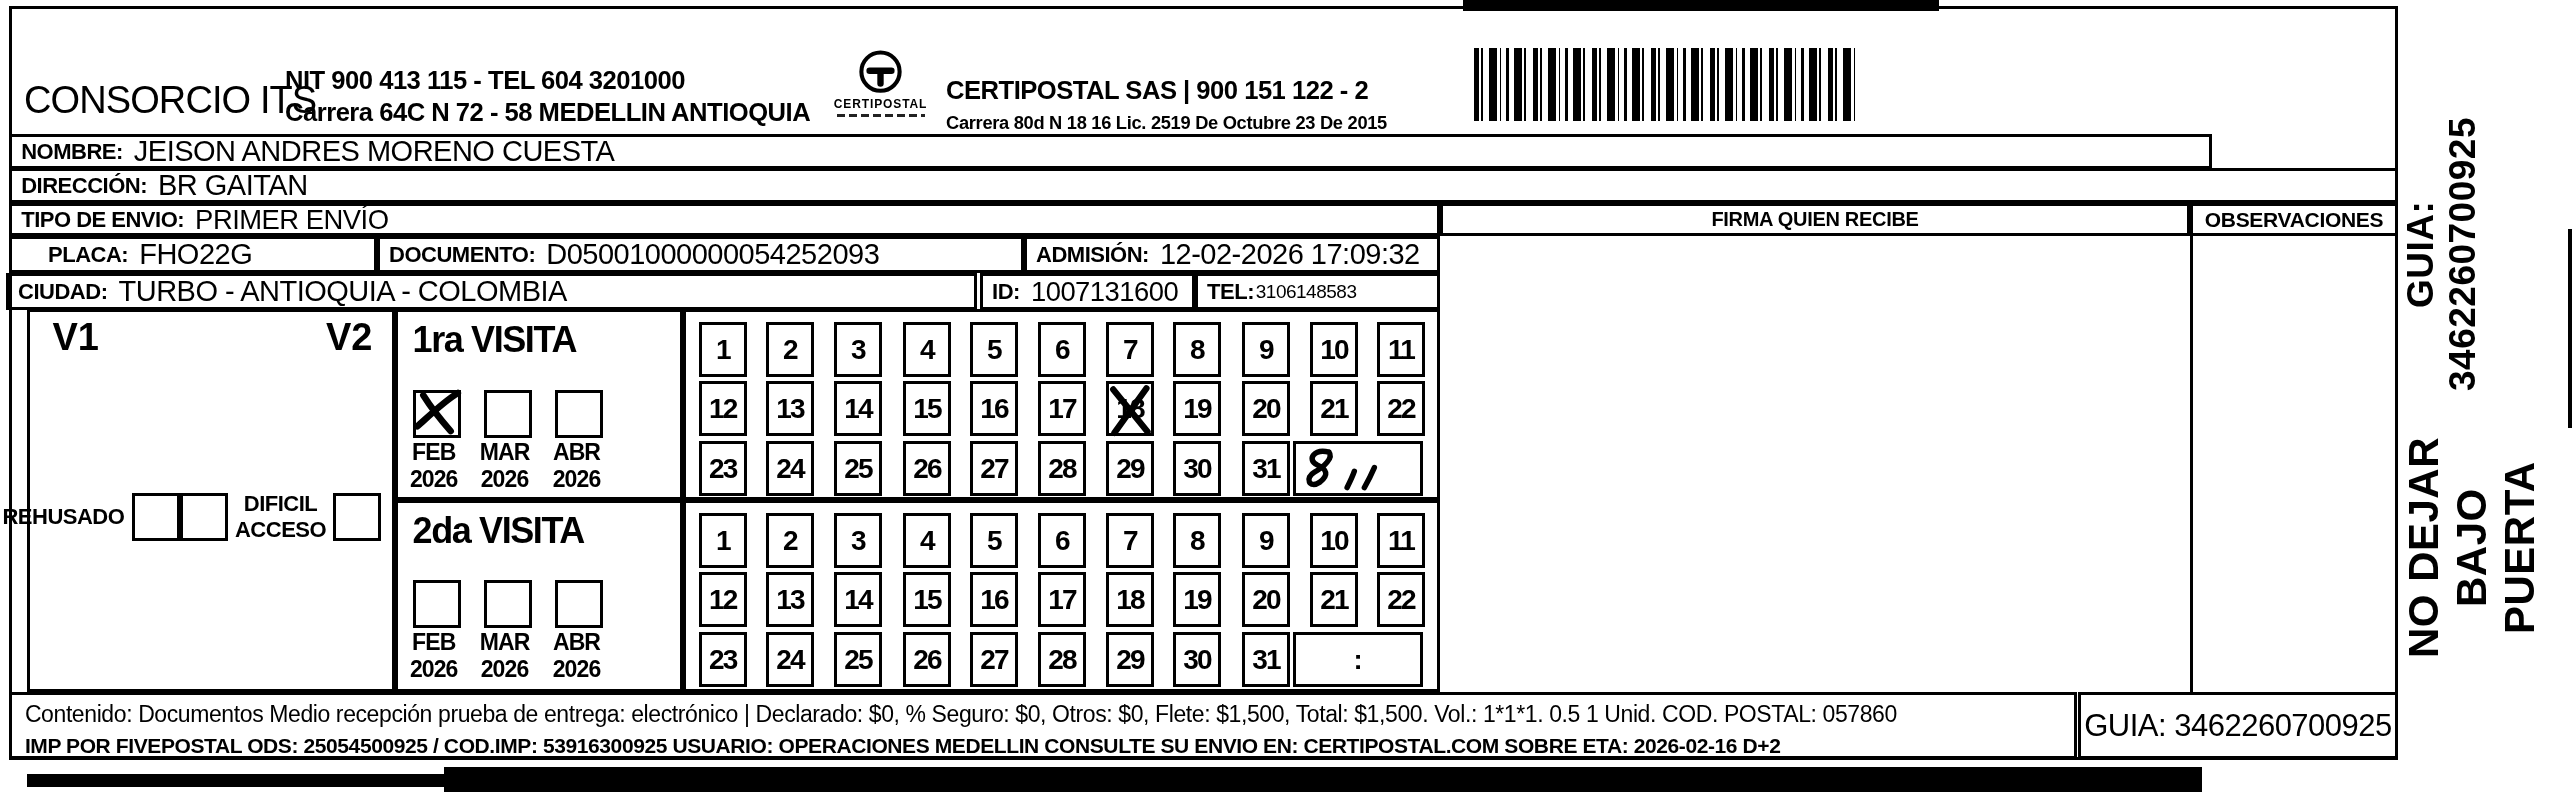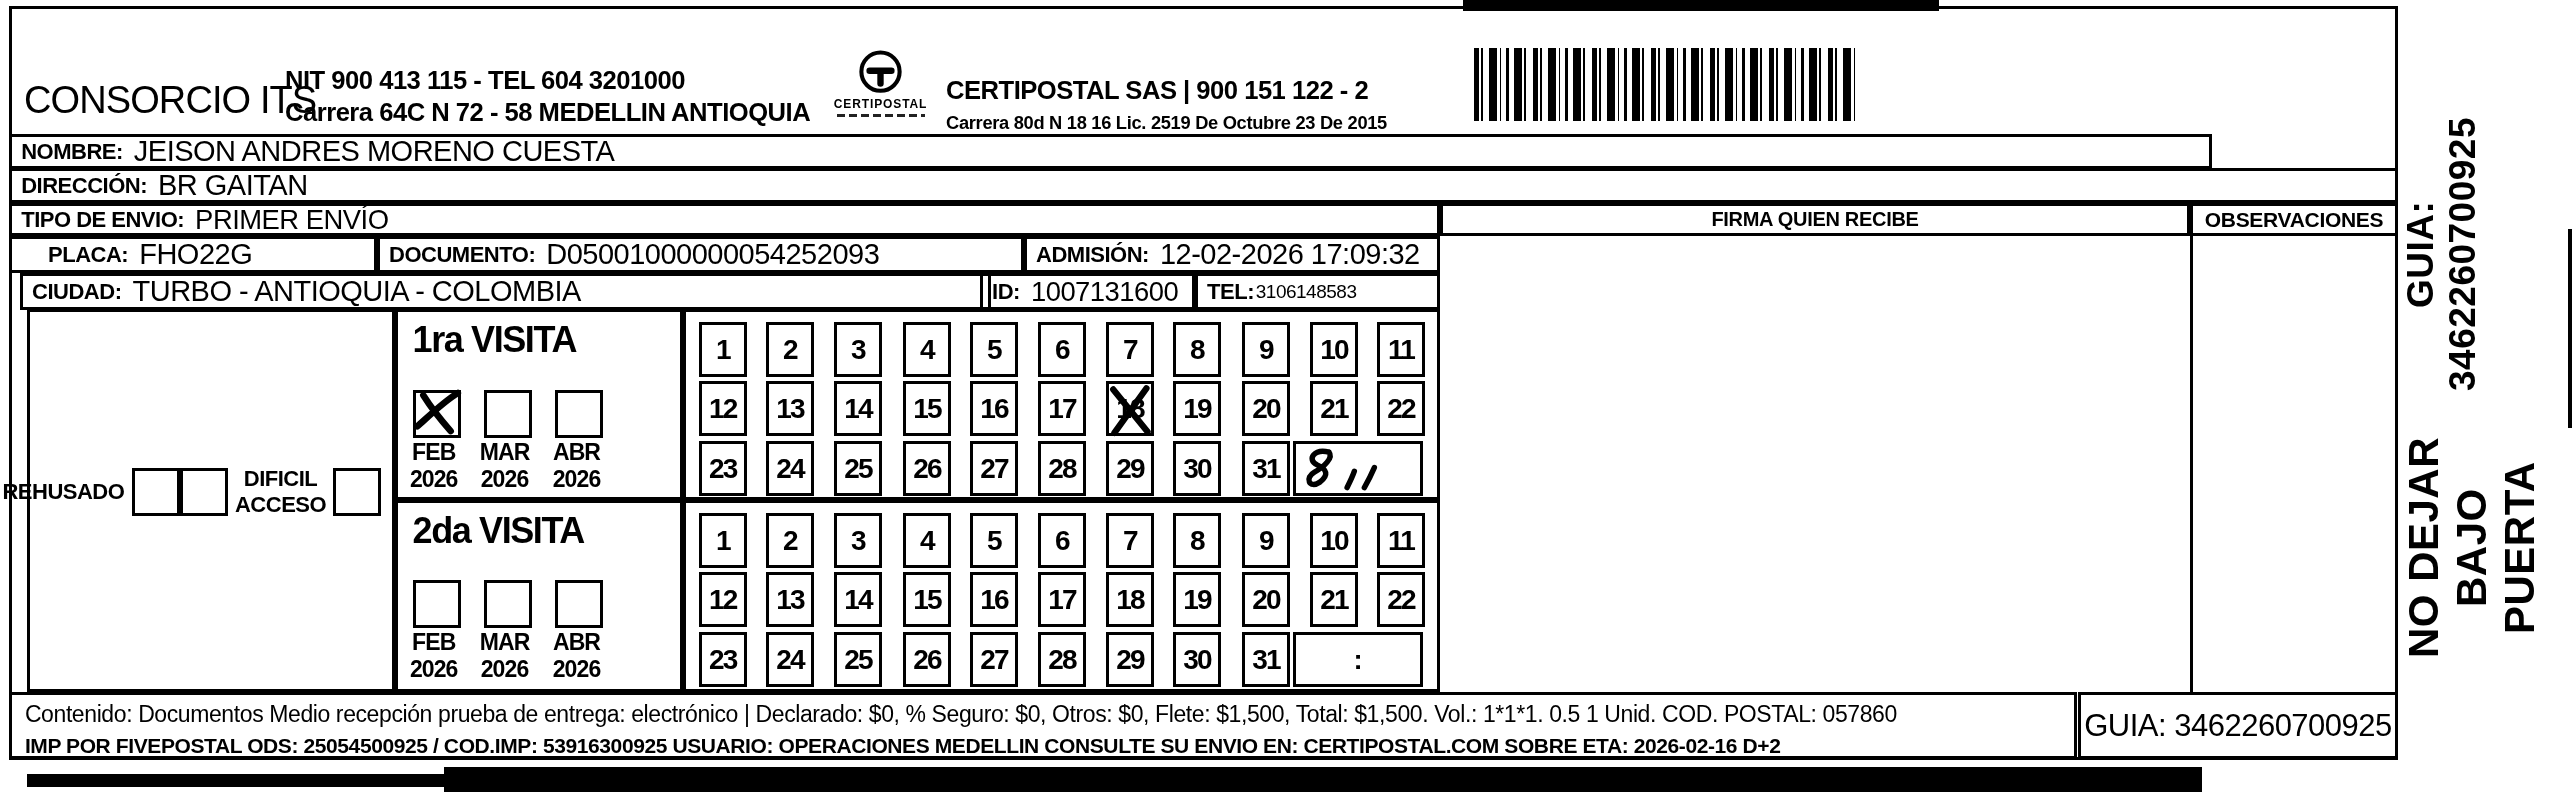--- a/index.html
+++ b/index.html
@@ -129,36 +129,40 @@
   </div>
   <div class="abs bx fieldrow" style="left:377px;top:236px;width:647px;height:37px;">
     <span class="flabel">DOCUMENTO:</span>
     <span class="fvalue">D05001000000054252093</span>
   </div>
   <div class="abs bx fieldrow" style="left:1024px;top:236px;width:416px;height:37px;">
     <span class="flabel">ADMISIÓN:</span>
     <span class="fvalue">12-02-2026 17:09:32</span>
   </div>
 
-  <div class="abs bx fieldrow" style="left:20px;top:273px;width:971px;height:37px;text-align:right;">
+  <div class="abs bx fieldrow" style="left:6px;top:273px;width:971px;height:37px;text-align:right;">
     <span class="flabel">CIUDAD:</span>
     <span class="fvalue">TURBO - ANTIOQUIA - COLOMBIA</span>
   </div>
   <div class="abs bx fieldrow" style="left:980px;top:273px;width:215px;height:37px;">
     <span class="flabel">ID:</span>
     <span class="fvalue" style="font-size:27.4px;">1007131600</span>
   </div>
   <div class="abs bx fieldrow" style="left:1195px;top:273px;width:245px;height:37px;gap:1.8px;">
     <span class="flabel">TEL:</span>
     <span class="fvalue" style="font-size:19px;">3106148583</span>
   </div>
 
   <div class="abs" style="left:2190px;top:230px;width:208px;height:462px;border-left:3.7px solid #000;"></div>
 
   <div class="abs bx statusbox" style="left:27.4px;top:309px;width:368px;height:383px;">
+    <div class="statushdr">
+      <span>V1</span>
+      <span>V2</span>
+    </div>
     <div class="statusrows">
         <div class="statusrow">
           <div class="cb"></div>
           <div class="statuslabel">ENTREGADO</div>
           <div class="cb"></div>
         </div>
         <div class="statusrow">
           <div class="cb"></div>
           <div class="statuslabel">CERRADO</div>
           <div class="cb"></div>

